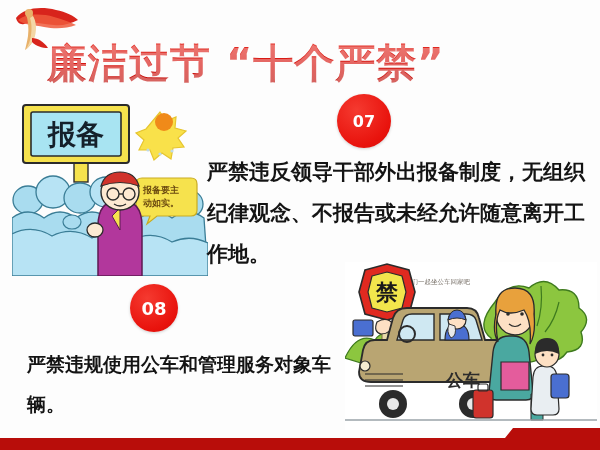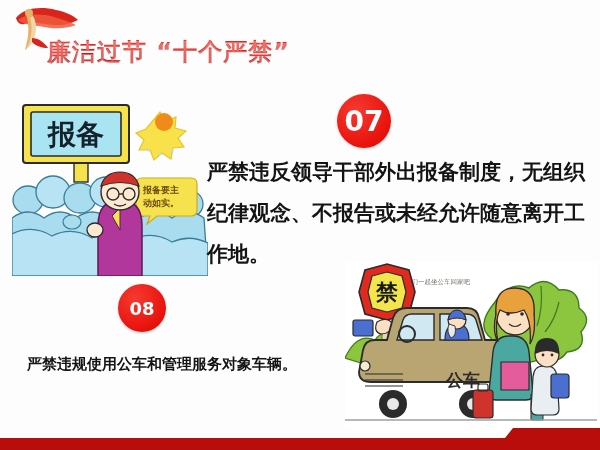--- a/index.html
+++ b/index.html
@@ -9,50 +9,50 @@
     font-family:"DejaVu Sans","Liberation Sans",sans-serif;
     overflow:hidden;
     position:relative;
   }
   .poster{position:relative;width:600px;height:450px;background:#fdfdfd;overflow:hidden;}
 
   
   .flag-mark{position:absolute;left:10px;top:4px;width:72px;height:50px;}
   .title{
     position:absolute;left:47px;top:36px;
-    font-size:24px;font-weight:700;letter-spacing:1px;
+    font-size:40px;font-weight:700;letter-spacing:1px;
     font-family:"DejaVu Sans","Liberation Sans",sans-serif;
     color:#d8241c;
     background:linear-gradient(180deg,#e8362c 0%,#d4110c 55%,#b5100b 100%);
     -webkit-background-clip:text;background-clip:text;
     -webkit-text-fill-color:transparent;
     white-space:nowrap;
     text-shadow:0 1px 0 rgba(255,255,255,.35);
   }
 
   
   .badge{
     position:absolute;border-radius:50%;
     background:radial-gradient(circle at 36% 30%,#f4past,#e8120c);
     background:radial-gradient(circle at 36% 30%,#f53a30 0%,#e8120c 70%,#cf0d08 100%);
     color:#fff;font-weight:700;
     display:flex;align-items:center;justify-content:center;
     box-shadow:0 1px 3px rgba(0,0,0,.18);
   }
-  #badge07{left:337px;top:94px;width:54px;height:54px;font-size:28px;}
-  #badge08{left:118px;top:284px;width:48px;height:48px;font-size:18px;}
+  #badge07{left:337px;top:94px;width:54px;height:54px;font-size:16px;}
+  #badge08{left:130px;top:284px;width:48px;height:48px;font-size:18px;}
 
   
   .para{
     position:absolute;
     color:#141414;font-weight:700;
     font-family:"DejaVu Sans","Liberation Sans",sans-serif;
   }
   #para07{left:207px;top:152px;width:382px;font-size:21px;line-height:41px;}
-  #para08{left:27px;top:344px;width:320px;font-size:15px;line-height:40px;}
+  #para08{left:27px;top:344px;width:320px;font-size:19px;line-height:40px;}
 
   
   .illus{position:absolute;}
   #illus-report{left:12px;top:88px;width:196px;height:188px;}
   #illus-car{left:345px;top:262px;width:252px;height:168px;}
 
   
   .ribbon{position:absolute;left:0;bottom:0;width:600px;height:22px;}
 
   .nosel{user-select:none;}

